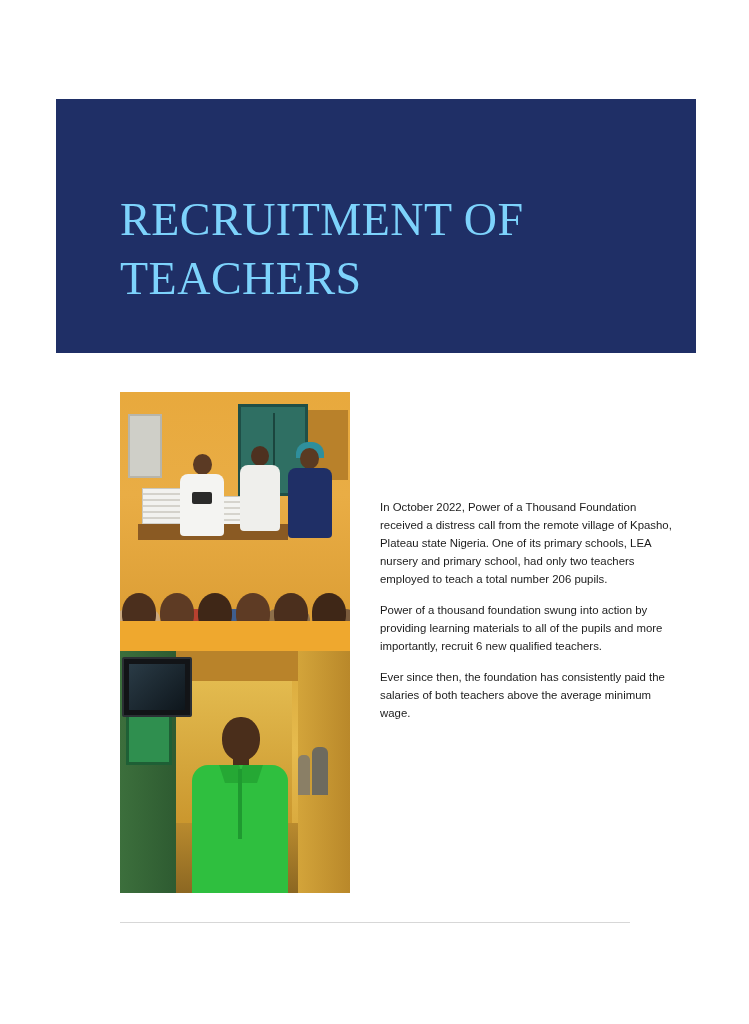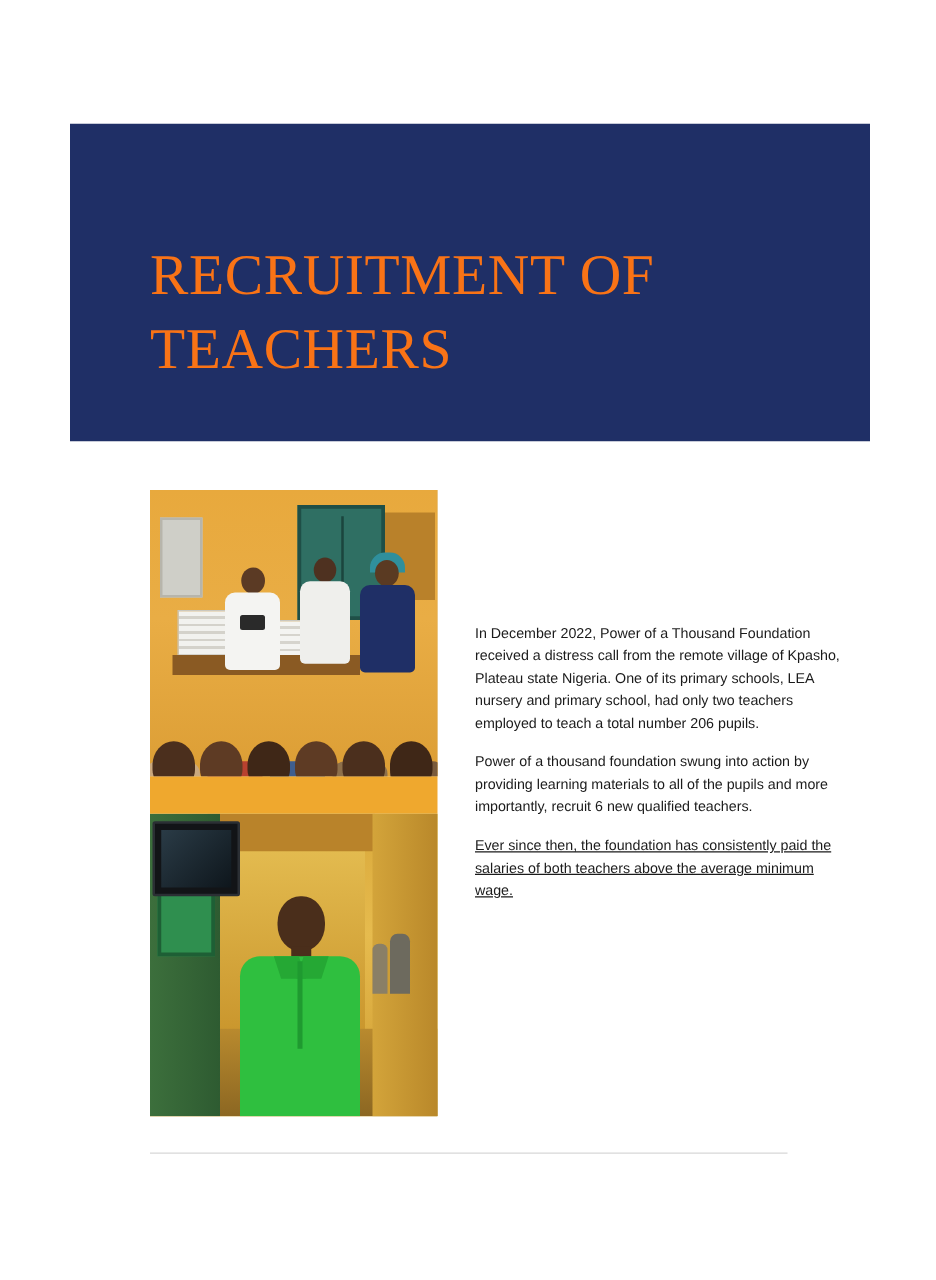--- a/index.html
+++ b/index.html
@@ -27,21 +27,21 @@
     top: 99px;
     width: 640px;
     height: 254px;
     background: #1f2f66;
   }
   .title-text {
     position: absolute;
     left: 64px;
     top: 92px;
     width: 520px;
-    color: #f97316;
+    color: #7dd3fc;
     font-family: "Liberation Serif", serif;
     font-size: 46px;
     line-height: 1.28;
     letter-spacing: 0.5px;
     font-weight: 400;
     white-space: pre-line;
   }
 
   
   .photo-col {
@@ -292,21 +292,21 @@
     left: 380px;
     top: 498px;
     width: 300px;
     color: #1b1b1b;
     font-size: 11.4px;
     line-height: 1.58;
   }
   .copy p {
     margin: 0 0 13px 0;
   }
-  .copy p:last-child { margin-bottom: 15px; text-decoration: underline; }
+  .copy p:last-child { margin-bottom: 15px; }
 
   
   .footer-rule {
     position: absolute;
     left: 120px;
     top: 922px;
     width: 510px;
     height: 1px;
     background: #d7d7d7;
   }
@@ -386,19 +386,19 @@
         <div class="collar-r"></div>
         <div class="placket"></div>
       </div>
       <div class="pb-tv">
         <div class="pb-tv-screen"></div>
       </div>
     </div>
   </div>
 
   <div class="copy">
-    <p>In December 2022, Power of a Thousand Foundation received a distress call from the remote village of Kpasho, Plateau state Nigeria. One of its primary schools, LEA nursery and primary school, had only two teachers employed to teach a total number 206 pupils.</p>
+    <p>In October 2022, Power of a Thousand Foundation received a distress call from the remote village of Kpasho, Plateau state Nigeria. One of its primary schools, LEA nursery and primary school, had only two teachers employed to teach a total number 206 pupils.</p>
     <p> Power of a thousand foundation swung into action by providing learning materials to all of the pupils and more importantly, recruit 6 new qualified teachers.</p>
     <p>Ever since then, the foundation has consistently paid the salaries of both teachers above the average minimum wage.</p>
   </div>
 
   <div class="footer-rule"></div>
 </div>
 
 </body></html>

